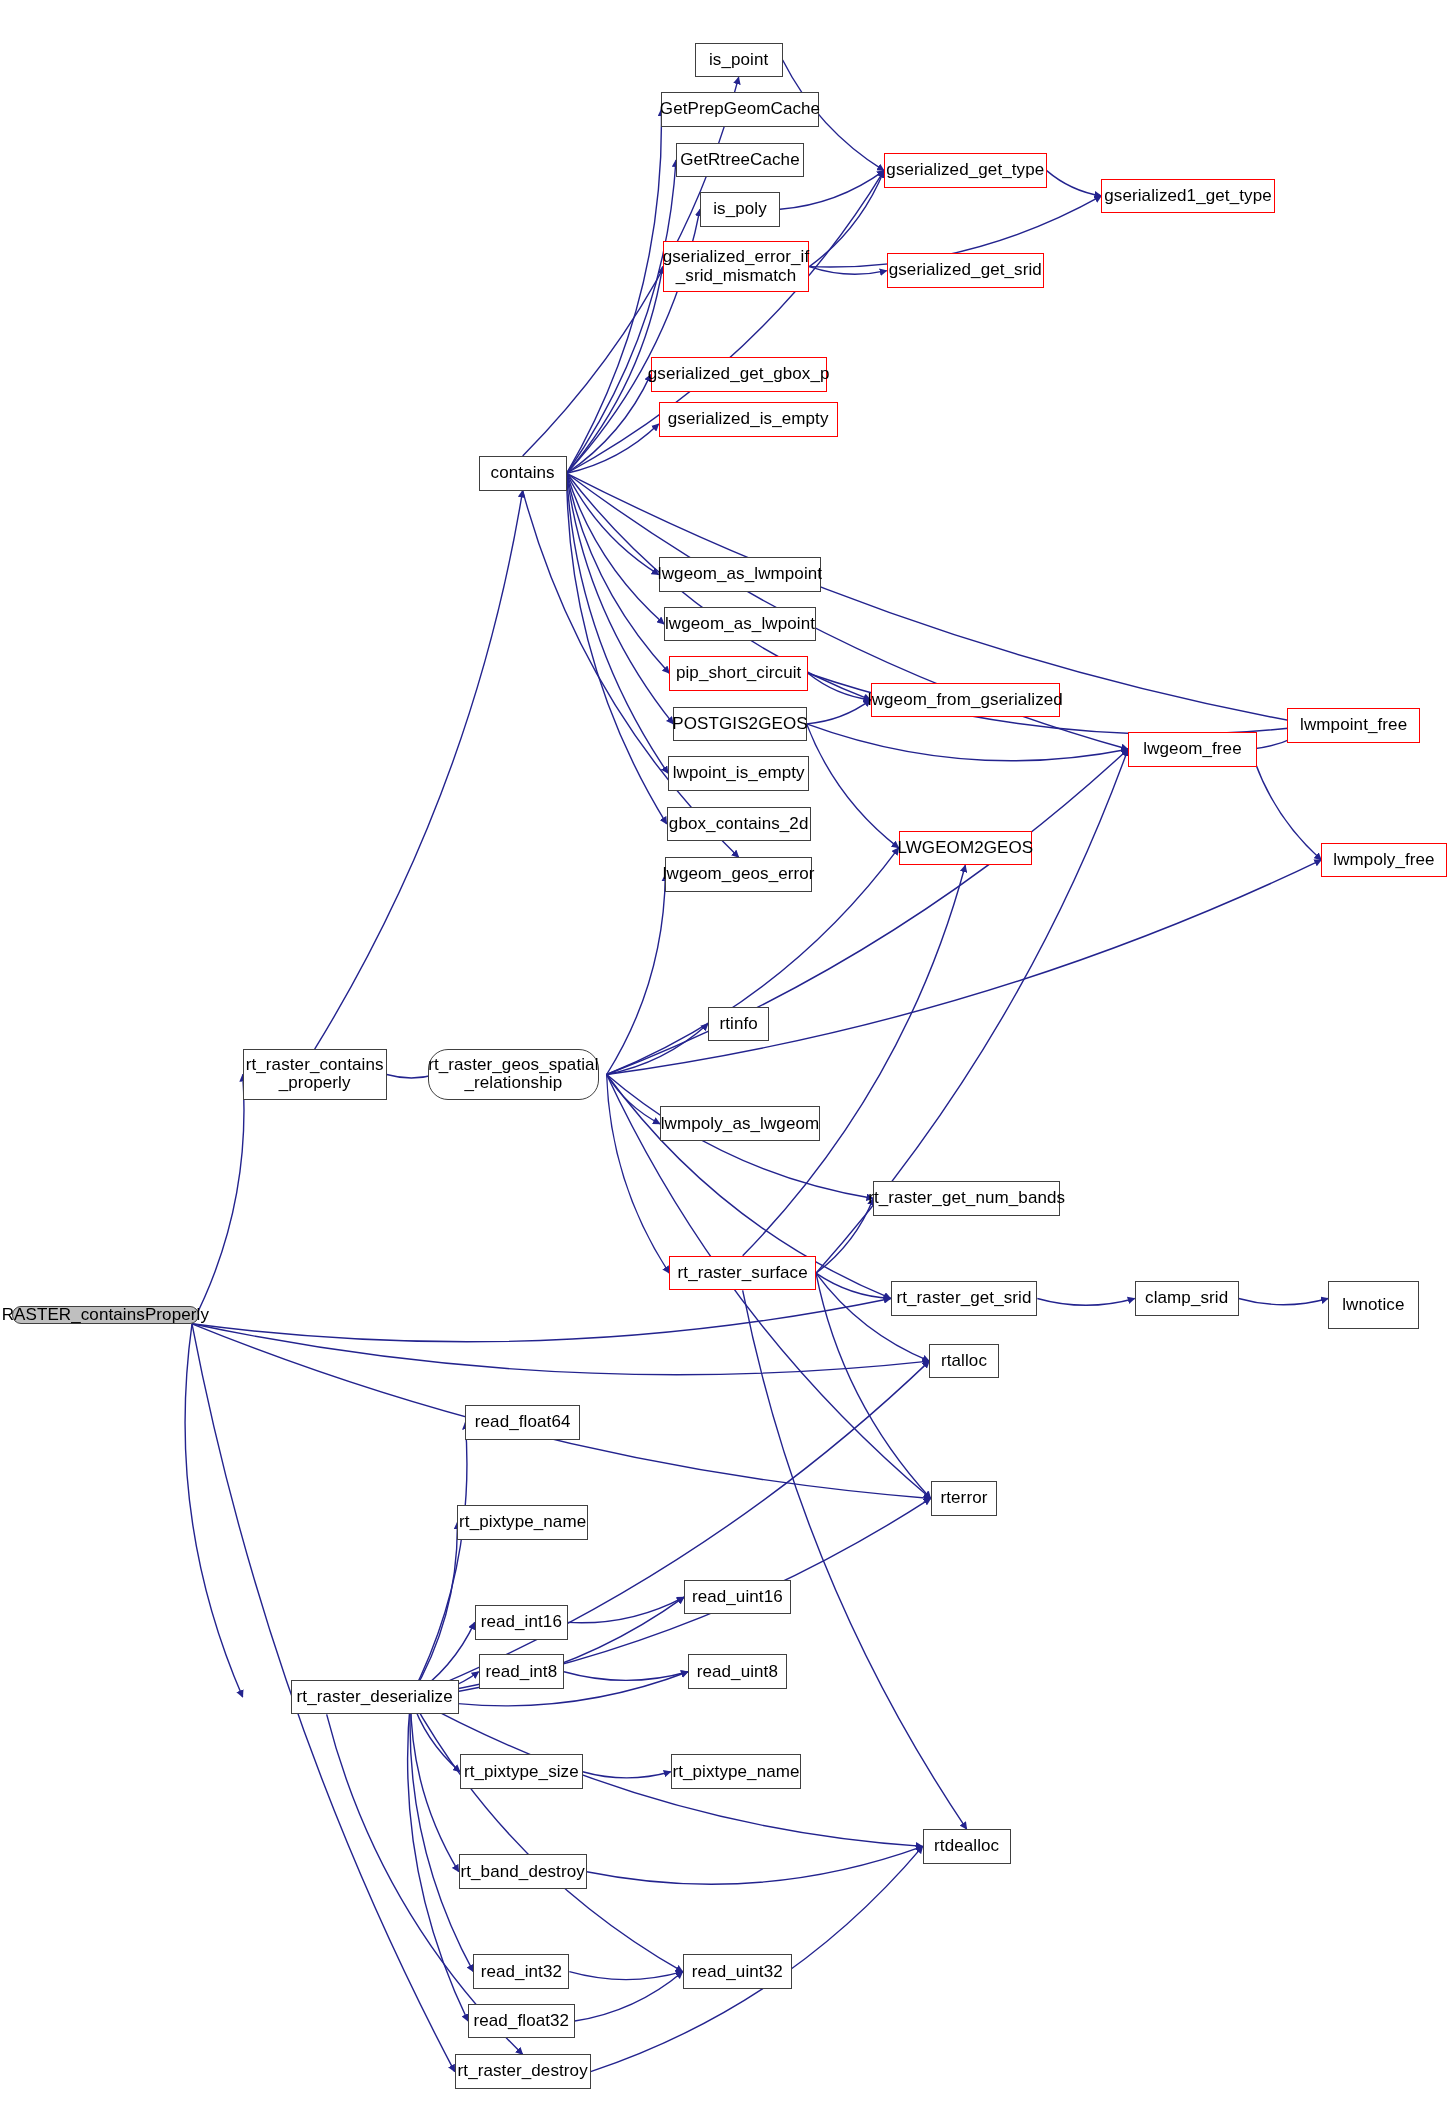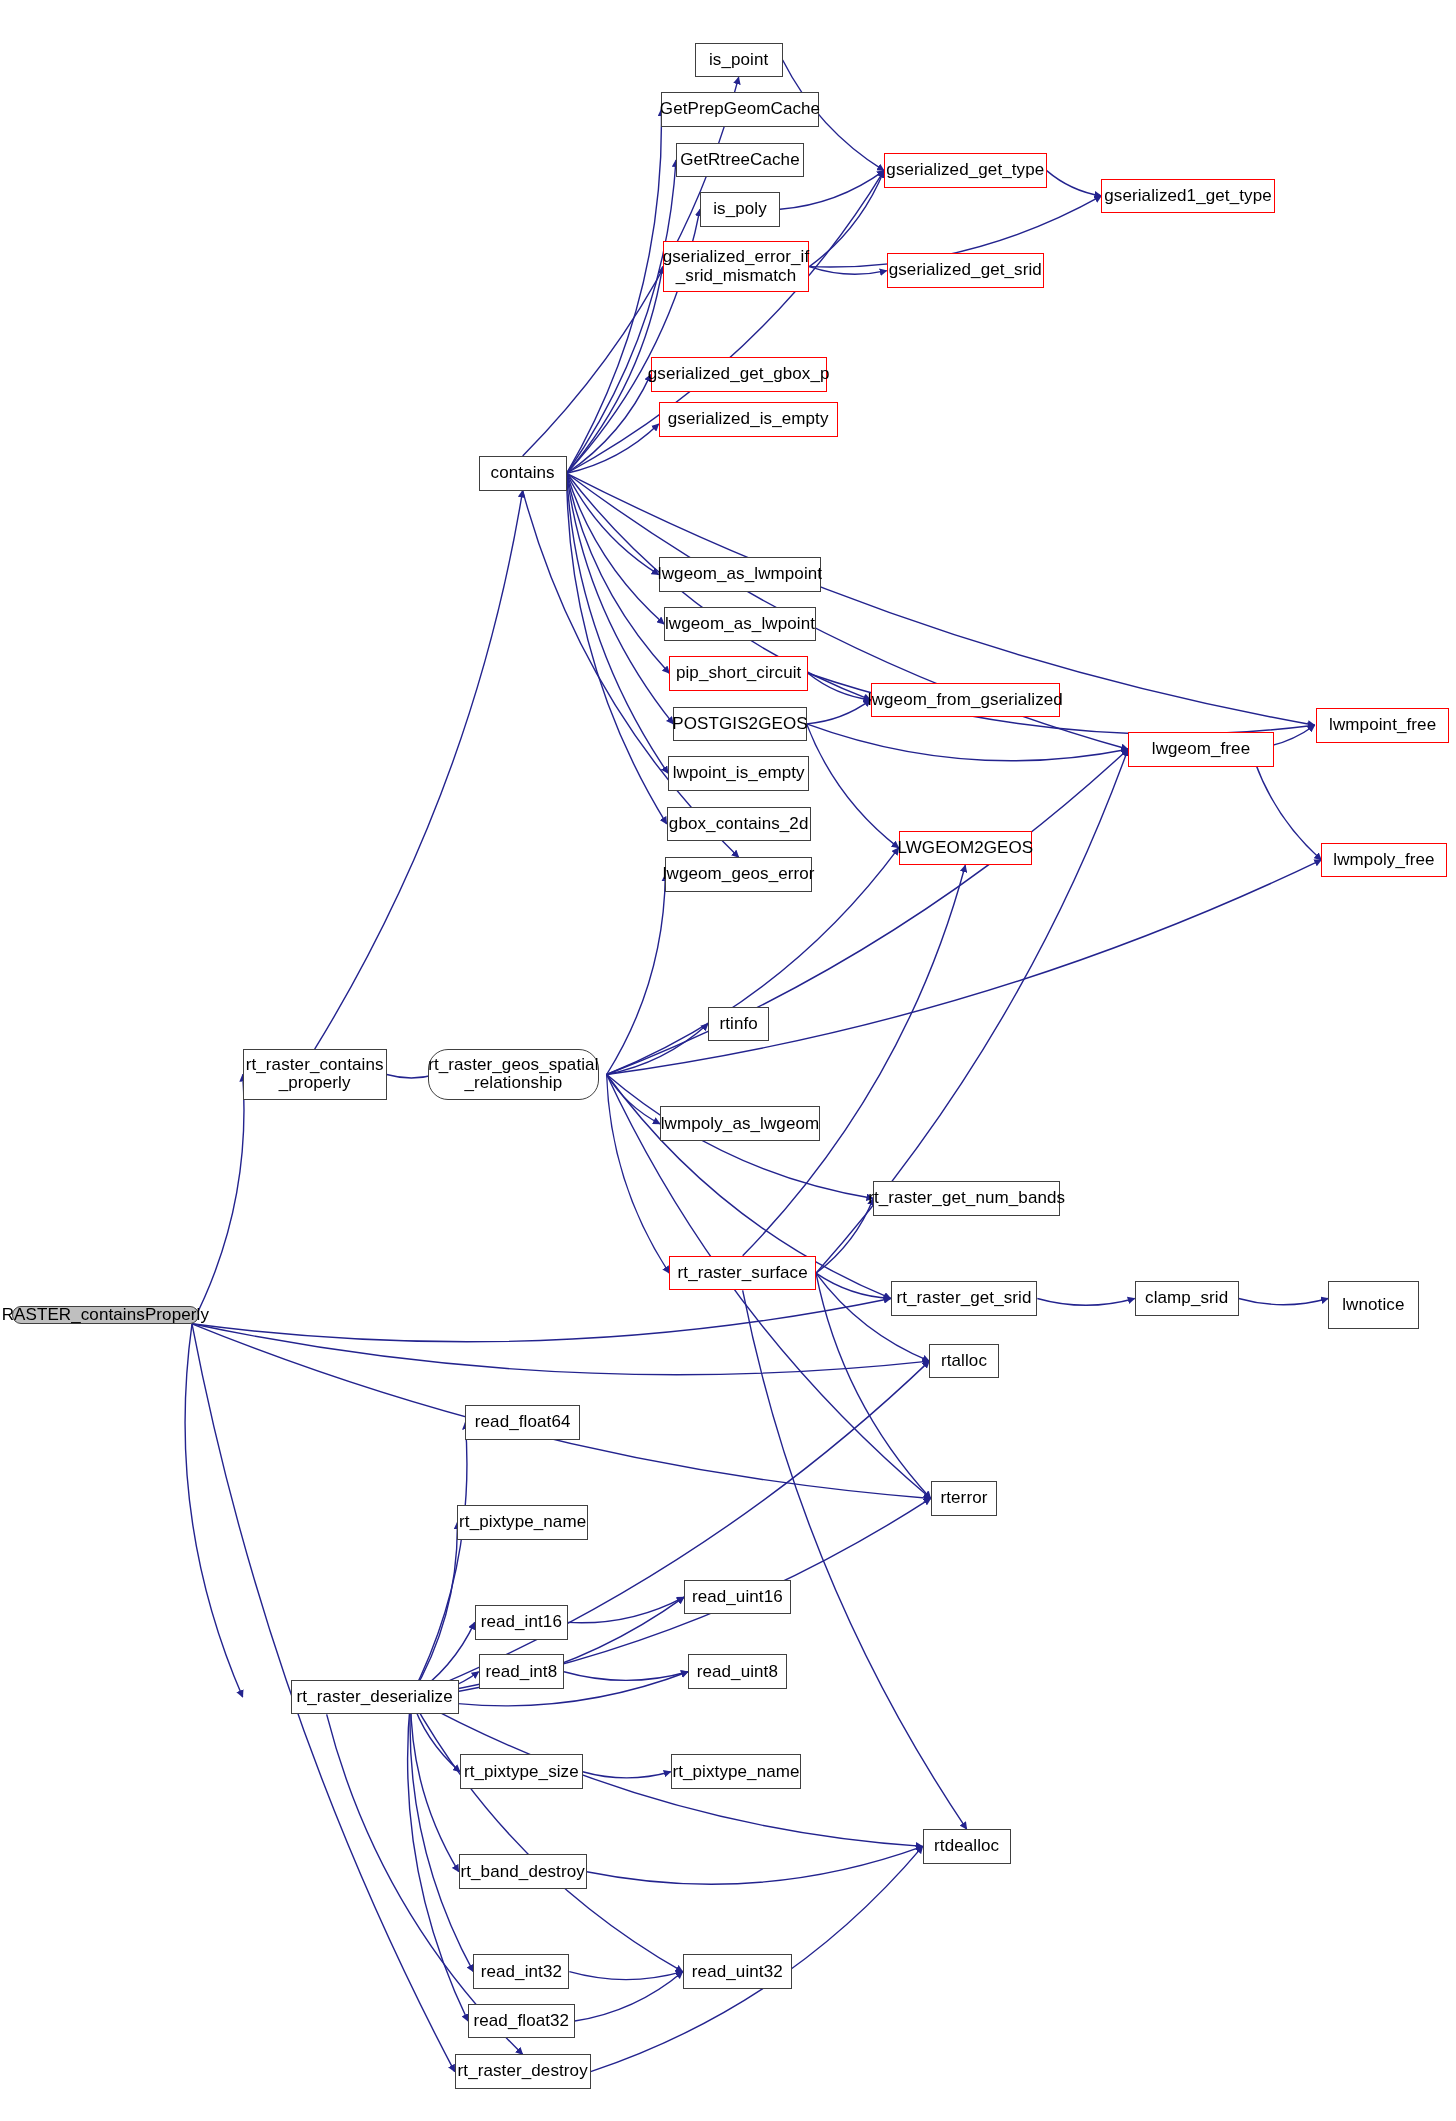--- a/index.html
+++ b/index.html
@@ -156,22 +156,22 @@
 _srid_mismatch</span></div>
     <div class="node red" style="left: 886.667px; top: 253.294px; width: 157.333px; height: 34.6612px;"><span class="node-label">gserialized_get_srid</span></div>
     <div class="node red" style="left: 650.667px; top: 357.277px; width: 176px; height: 34.6612px;"><span class="node-label">gserialized_get_gbox_p</span></div>
     <div class="node red" style="left: 658.667px; top: 402px; width: 179px; height: 34.6612px;"><span class="node-label">gserialized_is_empty</span></div>
     <div class="node" style="left: 478.667px; top: 455.928px; width: 88px; height: 34.6612px;"><span class="node-label">contains</span></div>
     <div class="node" style="left: 658.667px; top: 557.246px; width: 162.667px; height: 34.6612px;"><span class="node-label">lwgeom_as_lwmpoint</span></div>
     <div class="node" style="left: 664px; top: 606.571px; width: 152px; height: 34.6612px;"><span class="node-label">lwgeom_as_lwpoint</span></div>
     <div class="node red" style="left: 669.333px; top: 655.897px; width: 138.667px; height: 34.6612px;"><span class="node-label">pip_short_circuit</span></div>
     <div class="node red" style="left: 870.667px; top: 682.559px; width: 189.333px; height: 34.6612px;"><span class="node-label">lwgeom_from_gserialized</span></div>
     <div class="node" style="left: 673.333px; top: 706.556px; width: 133.333px; height: 34.6612px;"><span class="node-label">POSTGIS2GEOS</span></div>
-    <div class="node red" style="left: 1128px; top: 731.885px; width: 146px; height: 34.6612px;"><span class="node-label">lwgeom_free</span></div>
-    <div class="node red" style="left: 1316px; top: 707.889px; width: 133.333px; height: 34.6612px;"><span class="node-label">lwmpoint_free</span></div>
+    <div class="node red" style="left: 1128px; top: 731.885px; width: 129px; height: 34.6612px;"><span class="node-label">lwgeom_free</span></div>
+    <div class="node red" style="left: 1287px; top: 707.889px; width: 133.333px; height: 34.6612px;"><span class="node-label">lwmpoint_free</span></div>
     <div class="node" style="left: 668px; top: 755.881px; width: 141.333px; height: 34.6612px;"><span class="node-label">lwpoint_is_empty</span></div>
     <div class="node" style="left: 666.667px; top: 806.54px; width: 144px; height: 34.6612px;"><span class="node-label">gbox_contains_2d</span></div>
     <div class="node red" style="left: 898.667px; top: 830.536px; width: 133.333px; height: 34.6612px;"><span class="node-label">LWGEOM2GEOS</span></div>
     <div class="node red" style="left: 1321.33px; top: 842.534px; width: 125.333px; height: 34.6612px;"><span class="node-label">lwmpoly_free</span></div>
     <div class="node" style="left: 665.333px; top: 857.199px; width: 146.667px; height: 34.6612px;"><span class="node-label">lwgeom_geos_error</span></div>
     <div class="node" style="left: 708px; top: 1006.51px; width: 61.3333px; height: 34.6612px;"><span class="node-label">rtinfo</span></div>
     <div class="node" style="left: 242.667px; top: 1049.17px; width: 144px; height: 50.6587px;"><span class="node-label">rt_raster_contains
 _properly</span></div>
     <div class="node" style="left: 428px; top: 1049.17px; width: 170.667px; height: 50.6587px; border-radius: 20px;"><span class="node-label">rt_raster_geos_spatial
 _relationship</span></div>

